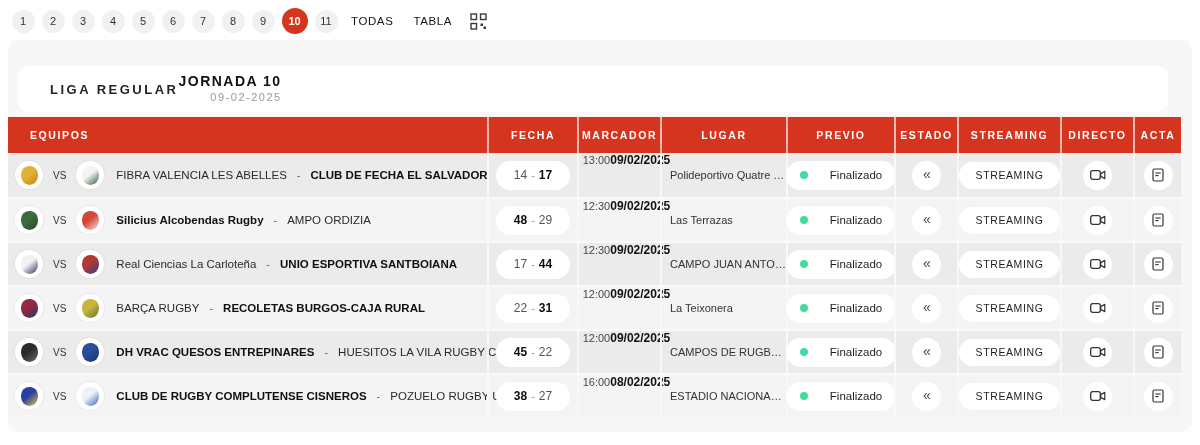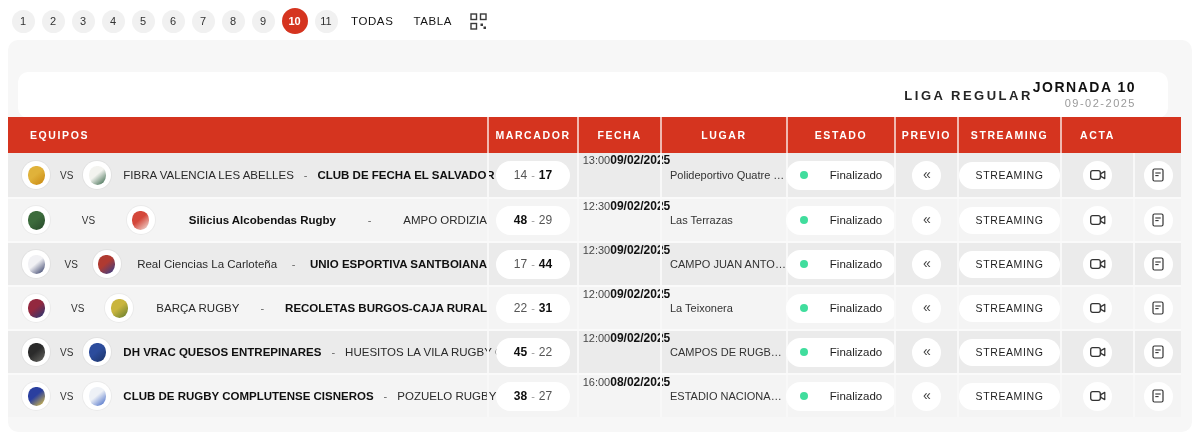--- a/index.html
+++ b/index.html
@@ -16,40 +16,40 @@
     width:23px;height:23px;border-radius:50%;background:#f1f1f1;border:none;cursor:pointer;
     font-family:inherit;font-size:11px;color:#333;display:flex;align-items:center;justify-content:center;
     margin:0 3.5px;padding:0;
   }
   .page-btn.active{background:#d5341f;color:#fff;width:26px;height:26px;font-weight:700;}
   .txt-btn{background:none;border:none;cursor:pointer;font-family:inherit;font-size:11.5px;
     letter-spacing:.6px;color:#141414;font-weight:500;margin:0 10px;padding:0;}
   .qr-btn{background:none;border:none;cursor:pointer;padding:0;margin-left:8px;display:flex;align-items:center;}
   
   .card{position:absolute;left:8px;top:40px;width:1184px;height:392px;background:#f7f7f7;border-radius:10px;}
-  .band{position:absolute;left:10px;top:32px;width:1150px;height:46px;background:#ffffff;border-radius:10px;
-    display:flex;align-items:center;justify-content:flex-end;padding:0 32px;box-sizing:border-box;}
+  .band{position:absolute;left:10px;top:26px;width:1150px;height:46px;background:#ffffff;border-radius:10px;
+    display:flex;align-items:center;justify-content:flex-start;padding:0 32px;box-sizing:border-box;}
   .liga-label{font-size:13px;font-weight:700;letter-spacing:2.5px;color:#252525;}
   .jornada{text-align:right;line-height:1.25;}
   .jornada-title{font-size:14px;font-weight:700;letter-spacing:1.5px;color:#111;}
   .jornada-date{font-size:11px;letter-spacing:1.5px;color:#999;}
   
   .rtable{position:absolute;left:0;top:77px;width:1173px;}
   .thead,.trow{display:grid;grid-template-columns:479px 90px 83px 126px 108px 63px 103px 73px 48px;}
   .thead{height:36px;background:#d5341f;}
   .hcell{display:flex;align-items:center;justify-content:center;color:#fff;font-size:10.5px;font-weight:700;
     letter-spacing:1.6px;border-left:2px solid rgba(255,255,255,.65);box-sizing:border-box;}
   .hcell:first-child{justify-content:flex-start;padding-left:22px;border-left:none;}
   .trow{height:44px;box-sizing:border-box;}
   .trow:nth-child(odd){background:#ebebeb;}
   .trow:nth-child(even){background:#f4f4f4;}
   .trow + .trow{border-top:2px solid #fafafa;}
   .cell{display:flex;align-items:center;justify-content:center;border-left:2px solid #f8f8f8;min-width:0;box-sizing:border-box;}
   .cell:first-child{border-left:none;}
-  .cell.equipos{justify-content:space-between;padding-left:14px;}
+  .cell.equipos{justify-content:flex-start;padding-left:7px;}
   .logo{width:28px;height:28px;border-radius:50%;background:#fff;display:flex;align-items:center;justify-content:center;
     flex:0 0 auto;box-shadow:0 0 0 1px rgba(0,0,0,.04);}
   .logo-inner{width:17px;height:19px;border-radius:45% 45% 50% 50%;}
   .vs{font-size:10px;color:#333;margin:0 10px;font-weight:500;}
   .logo.away-logo{margin-right:12px;}
   .tname{font-size:11.5px;color:#2a2a2a;white-space:nowrap;}
   .tname.win{font-weight:700;color:#101010;}
   .dash{margin:0 10px;color:#666;font-size:11px;}
   .score-pill{width:74px;height:29px;border-radius:15px;background:#fff;border:none;cursor:pointer;
     display:flex;align-items:center;justify-content:center;gap:4px;font-family:inherit;font-size:12px;color:#555;}
@@ -112,26 +112,27 @@
     <div class="liga-label">LIGA REGULAR</div>
     <div class="jornada">
       <div class="jornada-title">JORNADA 10</div>
       <div class="jornada-date">09-02-2025</div>
     </div>
   </div>
 
   <div class="rtable">
     <div class="thead" style="background: rgb(213, 52, 31);">
         <div class="hcell">EQUIPOS</div>
+        <div class="hcell">FECHA</div>
         <div class="hcell">MARCADOR</div>
-        <div class="hcell">FECHA</div>
         <div class="hcell">LUGAR</div>
+        <div class="hcell">PREVIO</div>
         <div class="hcell">ESTADO</div>
-        <div class="hcell">PREVIO</div>
         <div class="hcell">STREAMING</div>
+        <div class="hcell">DIRECTO</div>
         <div class="hcell">ACTA</div>
       </div>
     <div class="tbody">
   <div class="trow">
     <div class="cell equipos">
       <span class="logo home-logo">
               <span class="logo-inner" style="background: linear-gradient(140deg, rgb(224, 178, 58) 45%, rgb(200, 134, 15));"></span>
             </span>
       <span class="vs">VS</span>
       <span class="logo away-logo">

